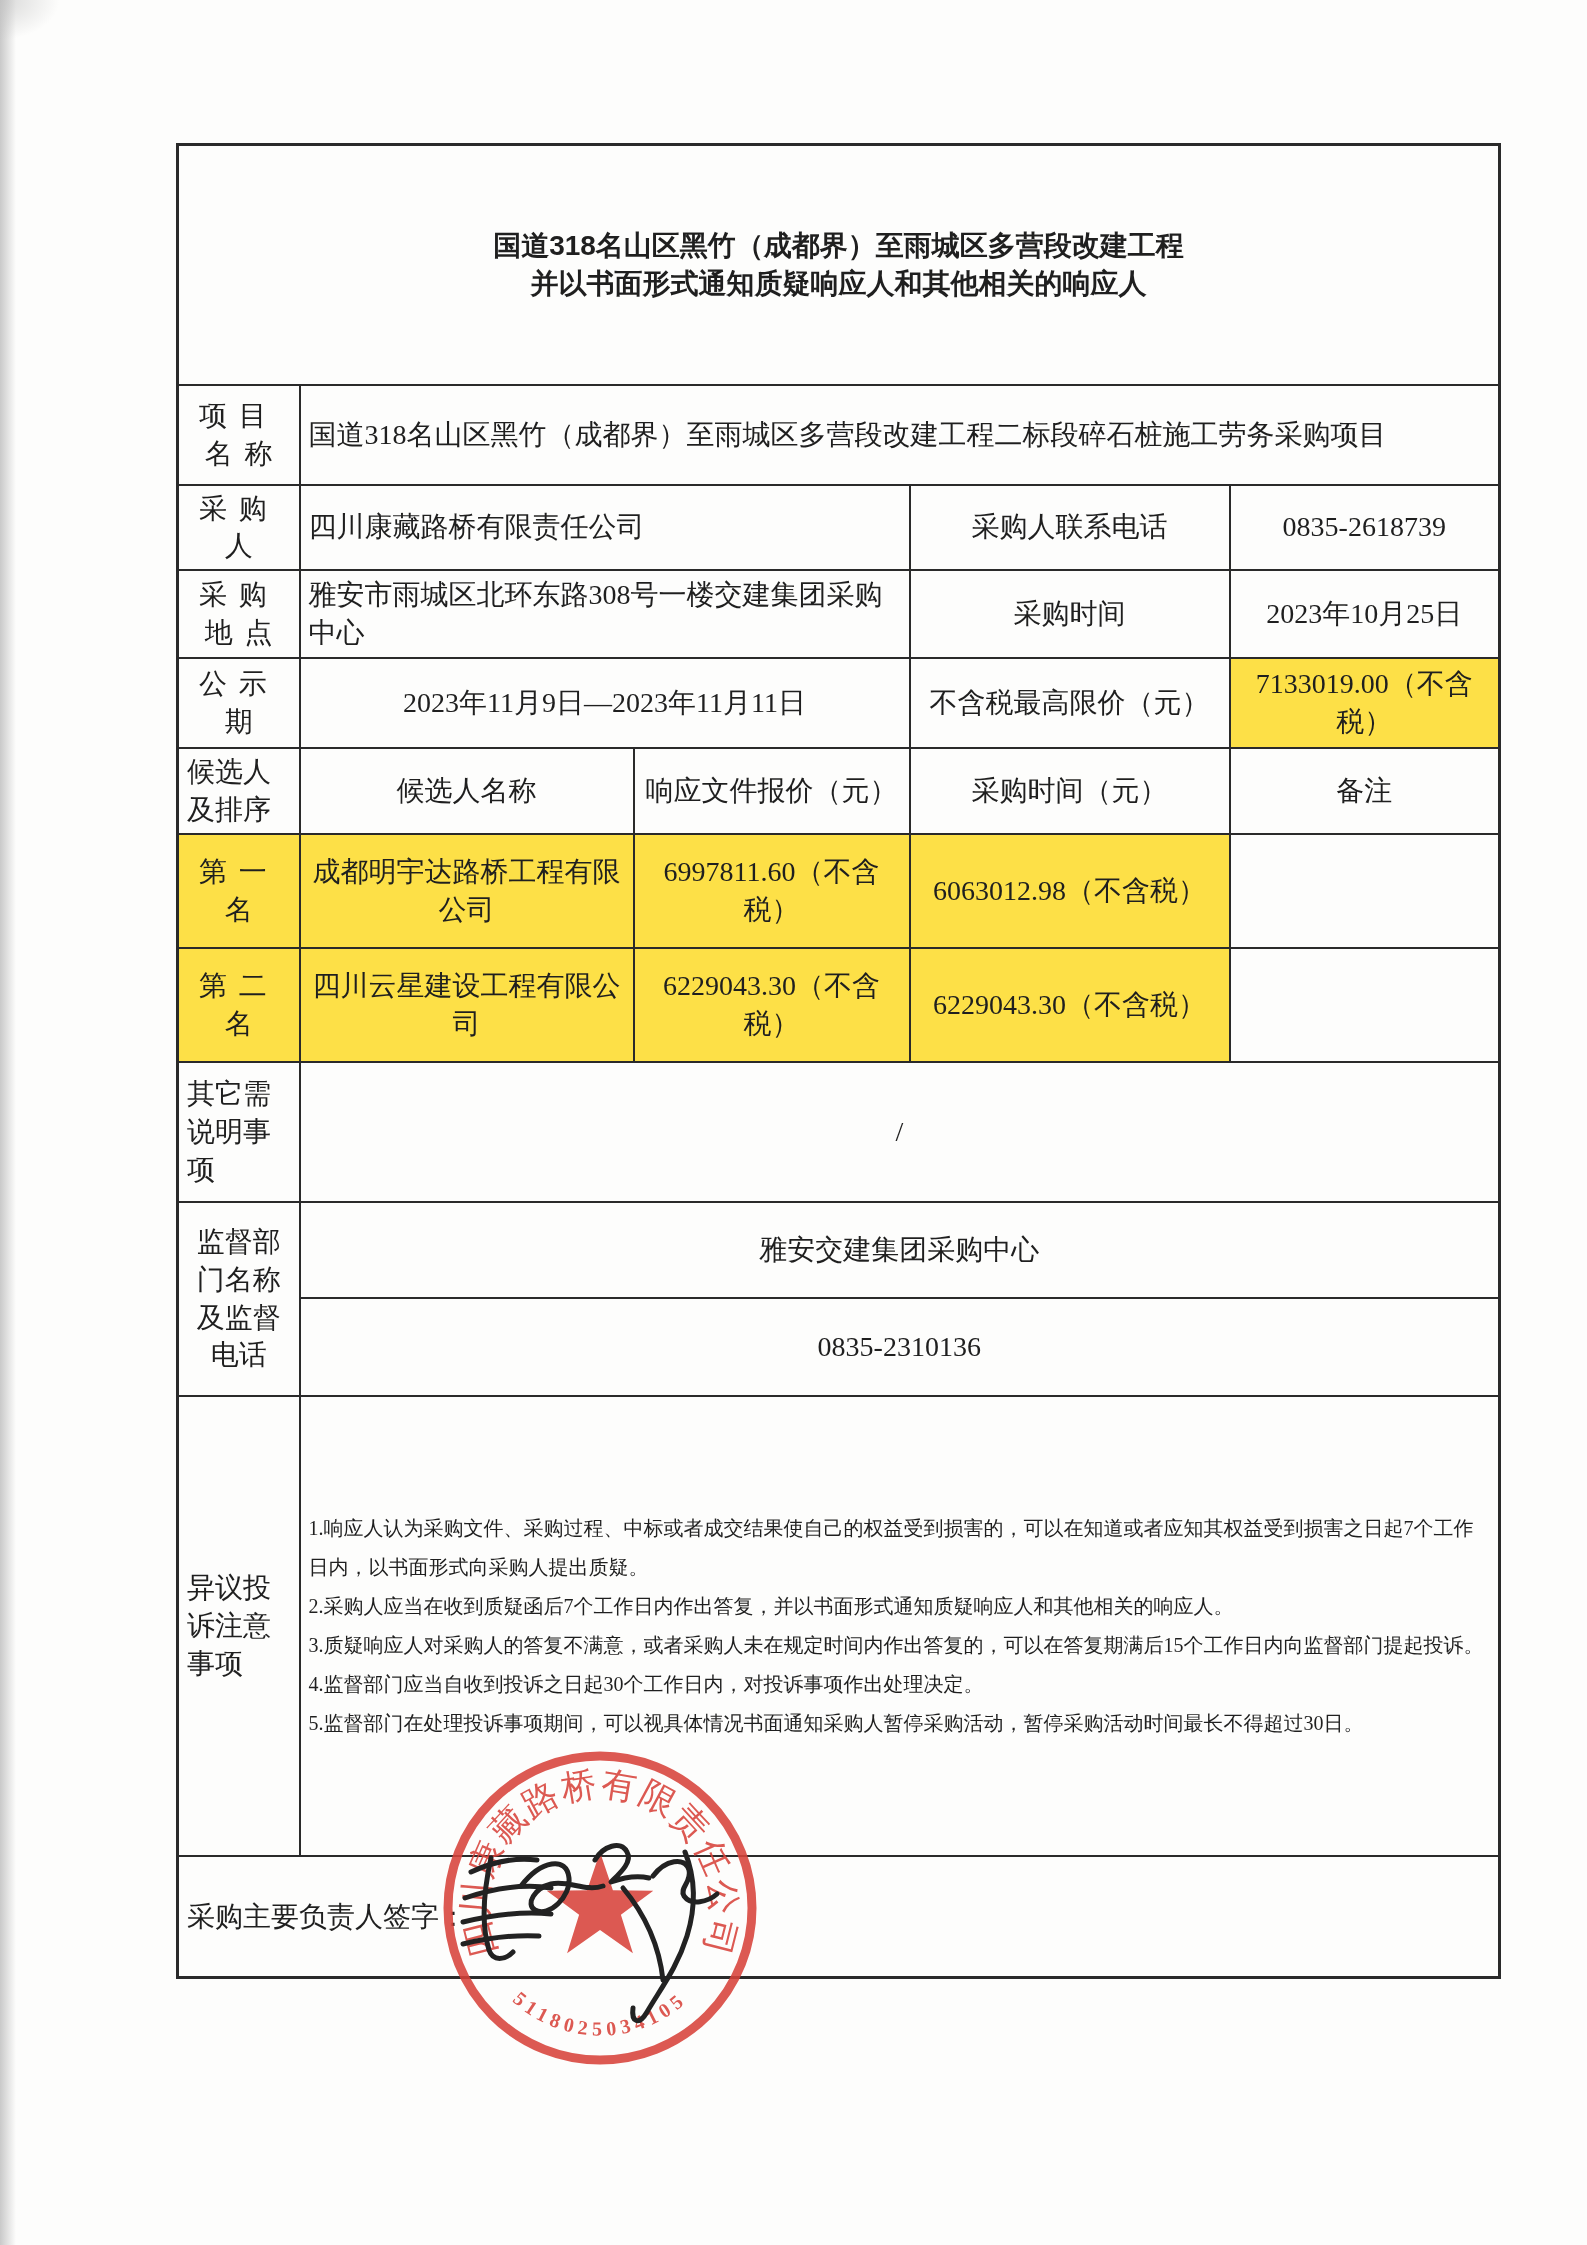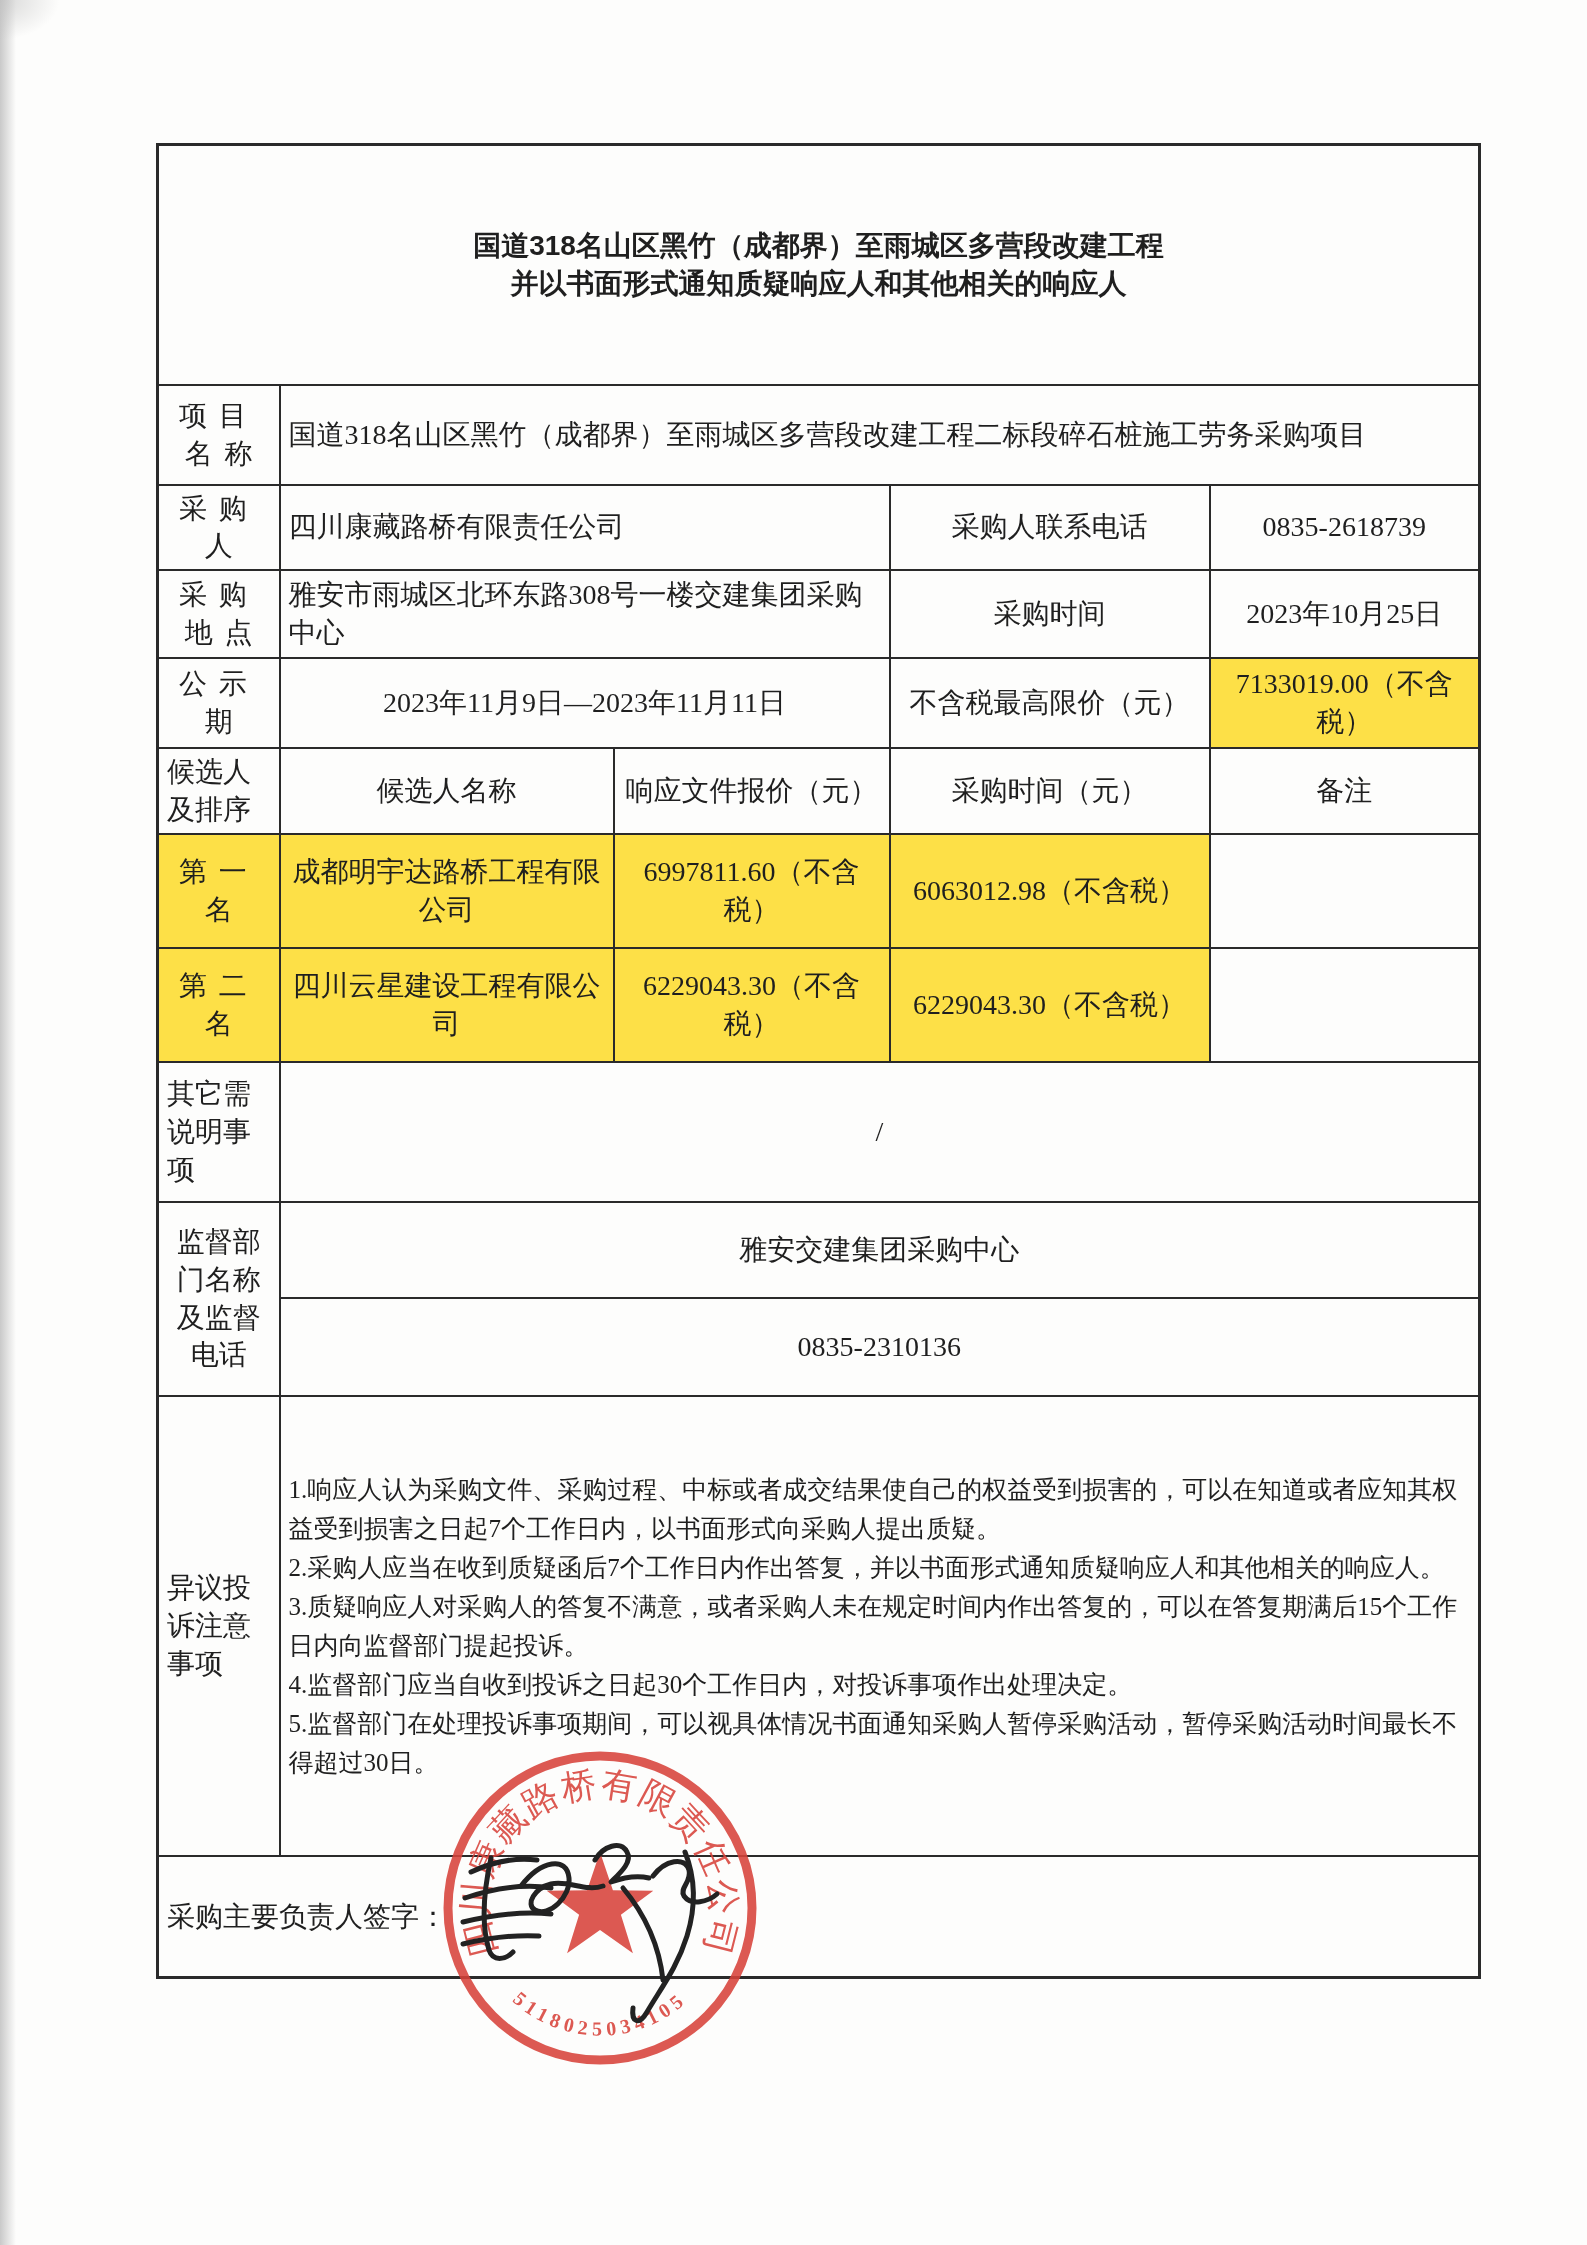--- a/index.html
+++ b/index.html
@@ -11,39 +11,39 @@
   .scan-edge{
     position:absolute;left:0;top:0;bottom:0;width:16px;
     background:linear-gradient(to right,#c9c9c9,rgba(255,255,255,0));
   }
   .scan-corner{
     position:absolute;left:0;top:0;width:60px;height:40px;
     background:radial-gradient(ellipse at top left,#bfbfbf,rgba(255,255,255,0) 70%);
     opacity:.6;
   }
   table.doc{
-    position:absolute;left:156px;top:143px;width:1322px;height:1810px;
+    position:absolute;left:176px;top:143px;width:1322px;height:1810px;
     border-collapse:collapse;table-layout:fixed;
     border:3px solid #2a2a2a;
   }
   table.doc td{
     border:2px solid #2a2a2a;
     text-align:center;vertical-align:middle;
     font-size:28px;line-height:1.35;
     padding:4px 8px;overflow:hidden;
   }
   .title-cell{font-family:"Liberation Sans","DejaVu Sans",sans-serif;font-weight:700;font-size:35px;line-height:1.5;}
   .left{text-align:left !important;}
   .label-wrap{text-align:left !important;padding-left:6px;}
   .hl{background:#fde047;}
   .ls{letter-spacing:.42em;margin-right:-.42em;}
   .num{font-size:27px;}
   .slash{font-size:30px;}
   .para-cell{text-align:left !important;padding:14px 12px 14px 12px;}
-  .para-cell div{font-size:25px;line-height:39px;}
+  .para-cell div{font-size:20px;line-height:39px;}
   .sig-row td{text-align:left !important;padding-left:8px;font-size:29px;}
   .seal-wrap{position:absolute;left:385px;top:1710px;width:460px;height:420px;pointer-events:none;}
   .seal-wrap svg{display:block;}
 </style>
 </head>
 <body>
 
 <div class="page">
   <div class="scan-edge"></div>
   <div class="scan-corner"></div>

